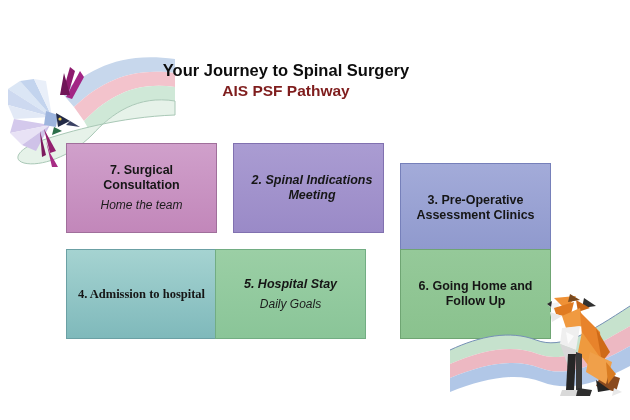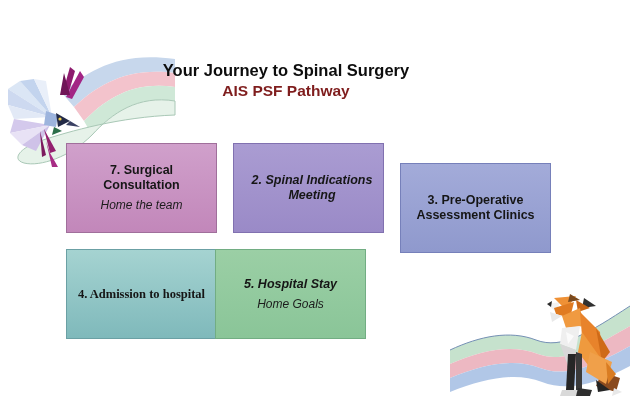--- a/index.html
+++ b/index.html
@@ -92,21 +92,25 @@
   </div>
   <div class="journey-box pos-2" style="background: linear-gradient(rgb(163, 171, 217), rgb(143, 153, 205)); border-color: rgb(118, 128, 186); margin-top: 20px;">
     <div class="box-title">3. Pre-Operative Assessment Clinics</div>
   </div>
   <div class="journey-box pos-3" style="background: linear-gradient(rgb(165, 211, 209), rgb(127, 185, 187)); border-color: rgb(107, 160, 164); font-family: Liberation Serif, serif;">
     <div class="box-title">4. Admission to hospital</div>
 
   </div>
   <div class="journey-box pos-4" style="background: linear-gradient(rgb(155, 207, 165), rgb(138, 197, 152)); border-color: rgb(114, 173, 131);">
     <div class="box-title" style="font-style: italic;">5. Hospital Stay</div>
-    <div class="box-subtitle">Home Goals</div>
+    <div class="box-subtitle">Daily Goals</div>
+  </div>
+  <div class="journey-box pos-5" style="background: linear-gradient(rgb(149, 201, 153), rgb(138, 194, 142)); border-color: rgb(111, 165, 115);">
+    <div class="box-title">6. Going Home and Follow Up</div>
+
   </div>
 
   <svg class="deco-bottom-right" viewBox="0 0 180 110" xmlns="http://www.w3.org/2000/svg" aria-hidden="true">
     <g>
       <path d="M0,58 C30,44 60,38 86,48 C112,58 140,40 180,14 L180,34 C142,56 114,72 88,62 C62,52 32,58 0,72 Z" fill="#c6e2cd"></path>
       <path d="M0,72 C32,58 62,52 88,62 C114,72 142,56 180,34 L180,54 C144,74 116,86 90,76 C64,66 34,72 0,86 Z" fill="#edb8c2"></path>
       <path d="M0,86 C34,72 64,66 90,76 C116,86 144,74 180,54 L180,74 C146,92 118,100 92,90 C66,80 36,86 0,100 Z" fill="#b1c7e7"></path>
       <path d="M0,58 C30,44 60,38 86,48 C112,58 140,40 180,14" fill="none" stroke="#7590b5" stroke-width="1"></path>
     </g>
     <g>

